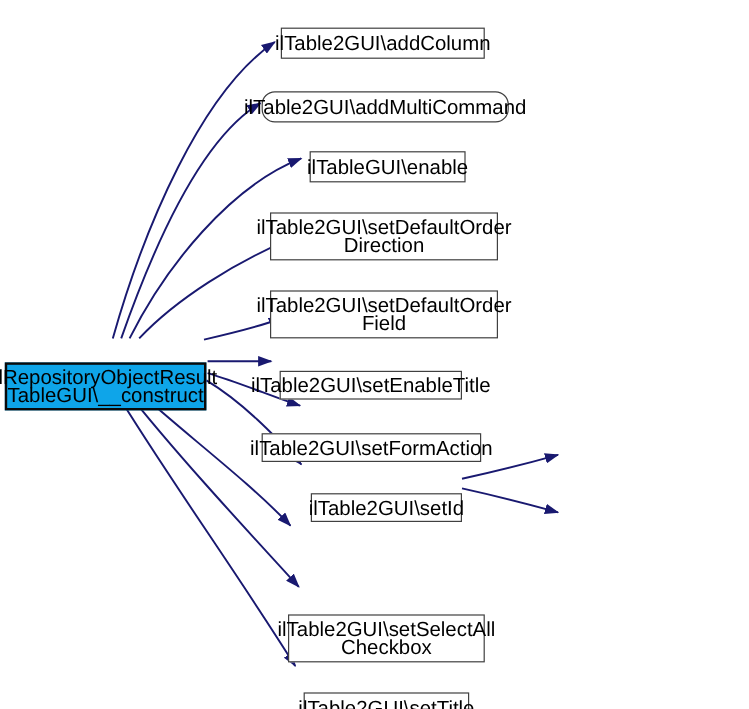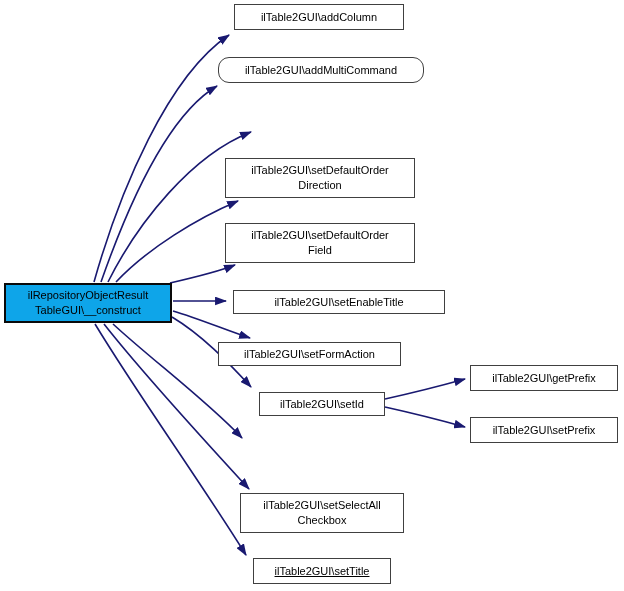--- a/index.html
+++ b/index.html
@@ -10,42 +10,43 @@
     font-family:"Liberation Sans", sans-serif;
     overflow:hidden;
   }
   .edges{position:absolute;left:0;top:0;width:624px;height:591px;}
   .node{
     position:absolute;
     box-sizing:border-box;
     background:#ffffff;
     border:1.5px solid #404040;
     color:#000000;
-    font-size:11px;
+    font-size:17px;
     line-height:15px;
     display:flex;
     align-items:center;
     justify-content:center;
     text-align:center;
     white-space:pre-line;
     cursor:pointer;
+    margin-top:19px;
   }
   .node.main{
     background:#0ea5e9;
     border:2px solid #0a0a0a;
     cursor:default;
   }
   
   .n-construct              {left:4px;   top:283px; width:168px; height:40px;}
   .n-addColumn              {left:234px; top:4px;   width:170px; height:26px;}
   .n-addMultiCommand        {left:218px; top:57px;  width:206px; height:26px;border-radius:11px;}
   .n-enable                 {left:258px; top:107px; width:130px; height:26px;}
   .n-setDefaultOrderDirection{left:225px;top:158px; width:190px; height:40px;}
   .n-setDefaultOrderField   {left:225px; top:223px; width:190px; height:40px;}
-  .n-setEnableTitle         {left:233px; top:290px; width:212px; height:24px;}
+  .n-setEnableTitle         {left:233px; top:290px; width:152px; height:24px;}
   .n-setFormAction          {left:218px; top:342px; width:183px; height:24px;}
   .n-setId                  {left:259px; top:392px; width:126px; height:24px;}
   .n-setRowTemplate         {left:221px; top:442px; width:198px; height:25px;}
   .n-setSelectAllCheckbox   {left:240px; top:493px; width:164px; height:40px;}
   .n-setTitle               {left:253px; top:558px; width:138px; height:26px;text-decoration:underline;}
   .n-getPrefix              {left:470px; top:365px; width:148px; height:26px;}
   .n-setPrefix              {left:470px; top:417px; width:148px; height:26px;}
 </style>
 </head>
 <body>
@@ -75,36 +76,35 @@
     </g>
   </svg>
 
   <div class="node main n-construct">ilRepositoryObjectResult
 TableGUI\__construct</div>
 
   <div class="node n-addColumn">ilTable2GUI\addColumn</div>
 
   <div class="node n-addMultiCommand">ilTable2GUI\addMultiCommand</div>
 
+  <div class="node n-enable">ilTableGUI\enable</div>
 
   <div class="node n-setDefaultOrderDirection">ilTable2GUI\setDefaultOrder
 Direction</div>
 
   <div class="node n-setDefaultOrderField">ilTable2GUI\setDefaultOrder
 Field</div>
 
   <div class="node n-setEnableTitle">ilTable2GUI\setEnableTitle</div>
 
   <div class="node n-setFormAction">ilTable2GUI\setFormAction</div>
 
   <div class="node n-setId">ilTable2GUI\setId</div>
 
 
   <div class="node n-setSelectAllCheckbox">ilTable2GUI\setSelectAll
 Checkbox</div>
 
   <div class="node n-setTitle">ilTable2GUI\setTitle</div>
 
-  <div class="node n-getPrefix">ilTable2GUI\getPrefix</div>
 
-  <div class="node n-setPrefix">ilTable2GUI\setPrefix</div>
 
 </div>
 
 </body></html>

